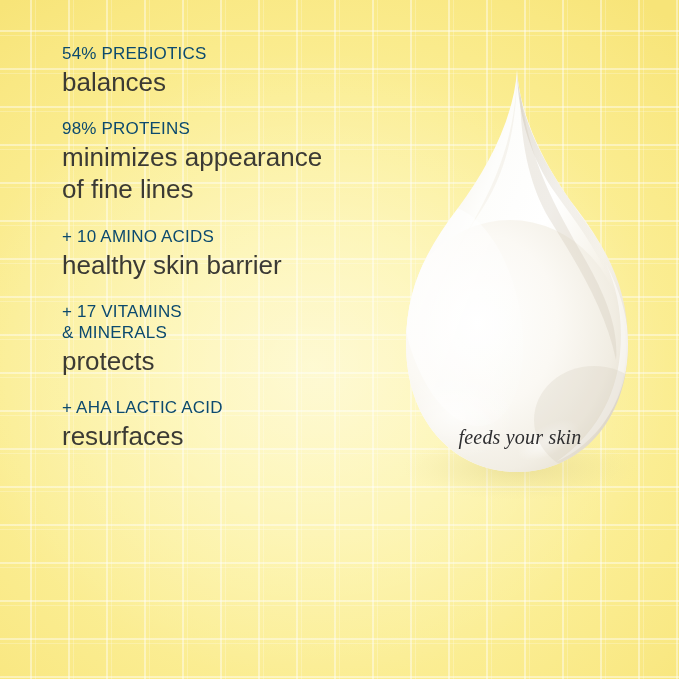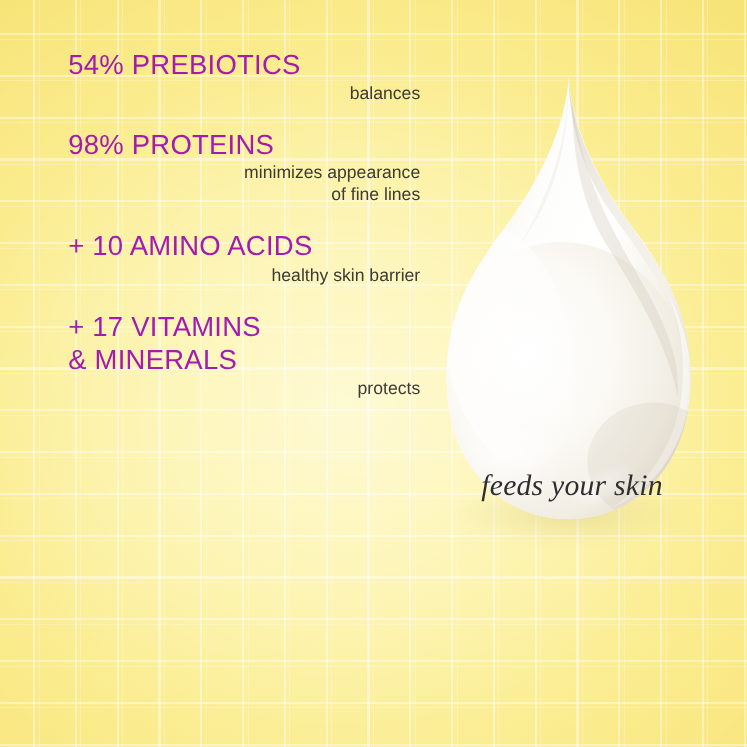--- a/index.html
+++ b/index.html
@@ -65,35 +65,34 @@
   .ingredient-list {
     position: absolute;
     left: 62px;
     top: 44px;
     width: 320px;
     z-index: 5;
   }
   .ingredient-block { margin-bottom: 21px; }
   .ingredient-block:last-child { margin-bottom: 0; }
   .ing-title {
-    font-size: 25px;
+    font-size: 17px;
     line-height: 1.22;
     letter-spacing: 0.2px;
-    color: #a21caf;
+    color: #0c4a6e;
     font-weight: 400;
     white-space: pre-line;
   }
   .ing-sub {
-    font-size: 16px;
+    font-size: 26px;
     line-height: 1.25;
     color: #3b3a34;
     font-weight: 400;
     margin-top: 1px;
     white-space: pre-line;
-    text-align: right;
   }
 
   
   .droplet-wrap {
     position: absolute;
     left: 370px;
     top: 48px;
     width: 300px;
     height: 500px;
     z-index: 3;
@@ -124,21 +123,21 @@
   .goat-milk .line2 { display: block; }
   .tagline {
     position: absolute;
     left: 0;
     right: 0;
     top: 378px;
     text-align: center;
     color: #2e2e30;
     font-family: "Liberation Serif", serif;
     font-style: italic;
-    font-size: 27px;
+    font-size: 20px;
     letter-spacing: 0.2px;
   }
 </style>
 </head>
 <body>
 
 <div id="poster">
 
   <div class="bg-base"></div>
   <div class="bg-grid"></div>
@@ -164,20 +163,24 @@
       <div class="ing-title">+ 10 AMINO ACIDS</div>
       <div class="ing-sub">healthy skin barrier</div>
     </div>
 
     <div class="ingredient-block">
       <div class="ing-title">+ 17 VITAMINS
 &amp; MINERALS</div>
       <div class="ing-sub">protects</div>
     </div>
 
+    <div class="ingredient-block">
+      <div class="ing-title">+ AHA LACTIC ACID</div>
+      <div class="ing-sub">resurfaces</div>
+    </div>
 
   </div>
 
   <div class="droplet-wrap">
     <svg viewBox="0 0 300 500" xmlns="http://www.w3.org/2000/svg" aria-hidden="true">
       <defs>
 
         <linearGradient id="bodyGrad" x1="0" y1="0.18" x2="1" y2="0.86">
           <stop offset="0%" stop-color="#e9e4dc"></stop>
           <stop offset="12%" stop-color="#f4f1ea"></stop>

